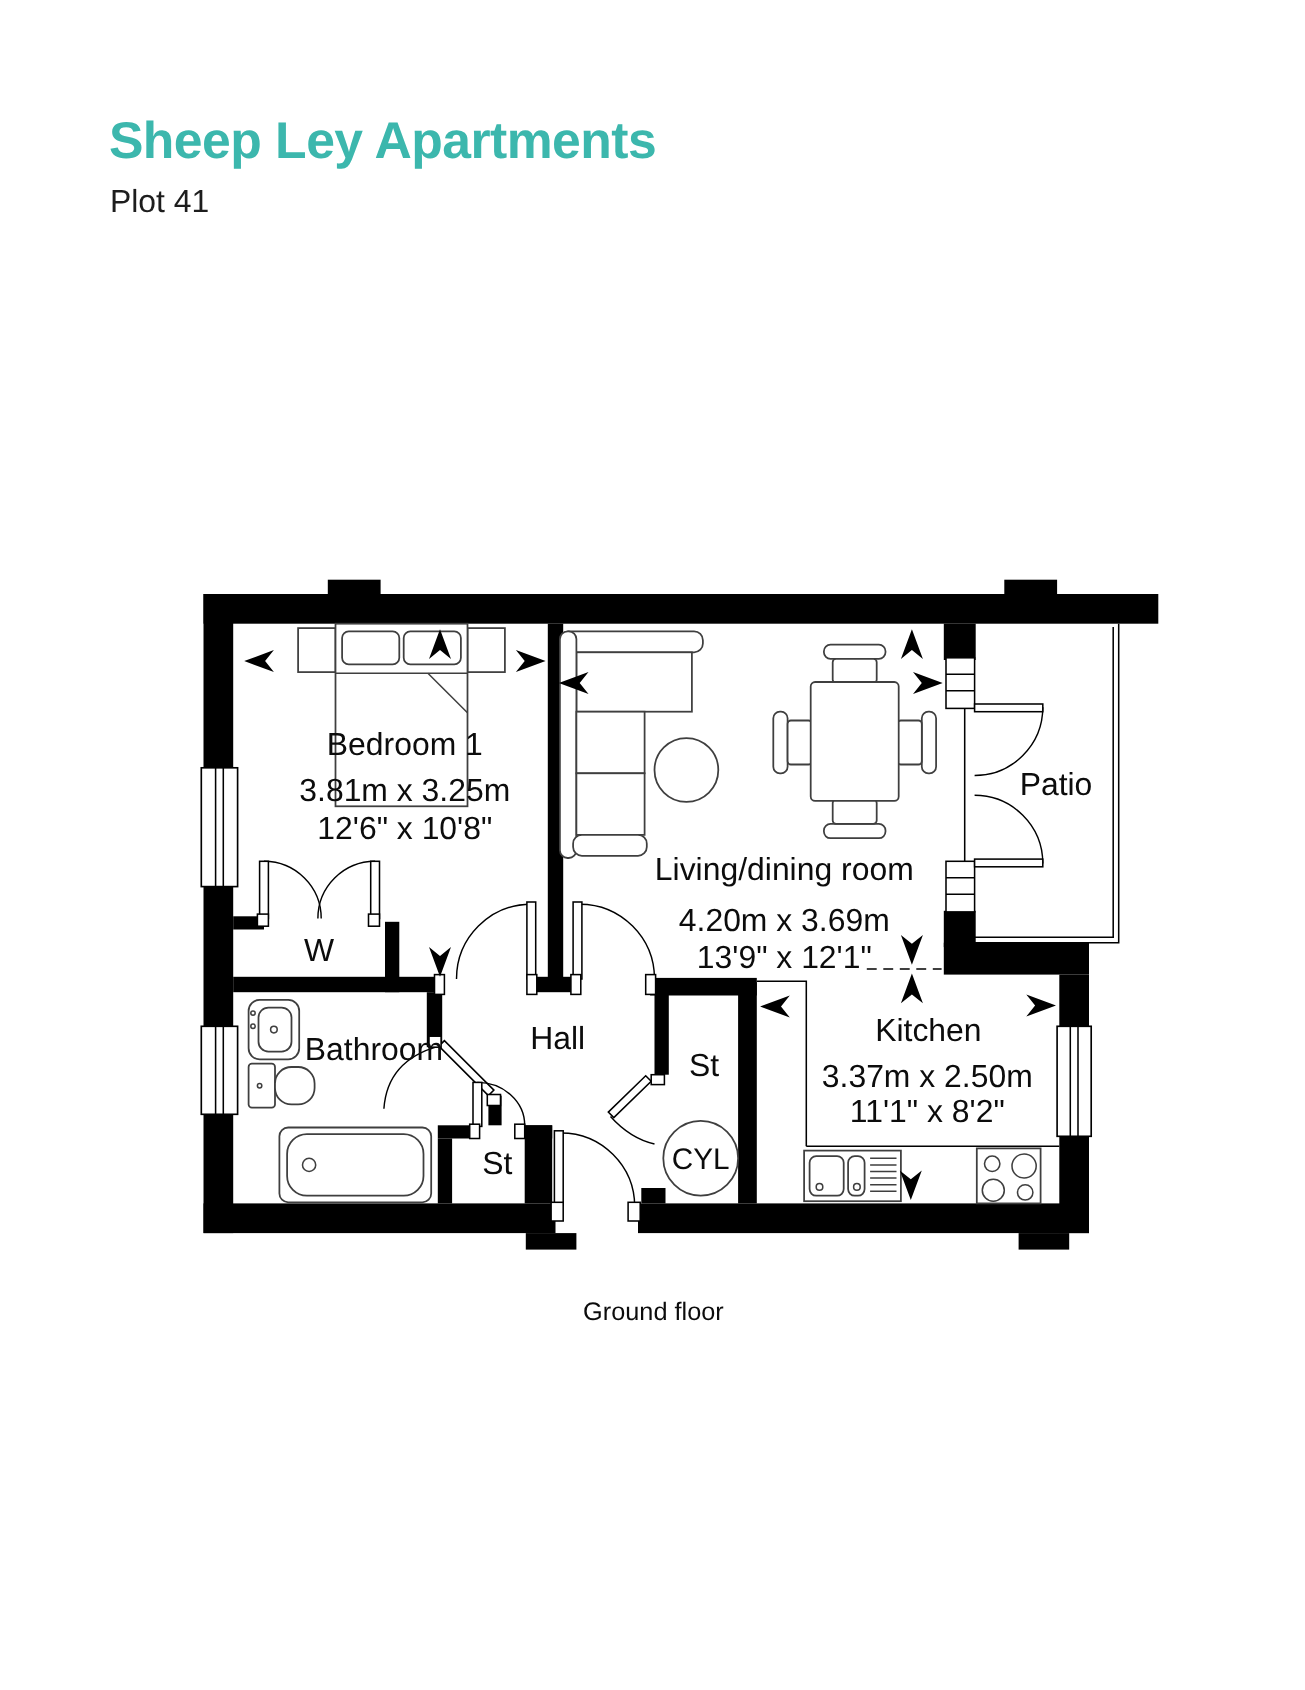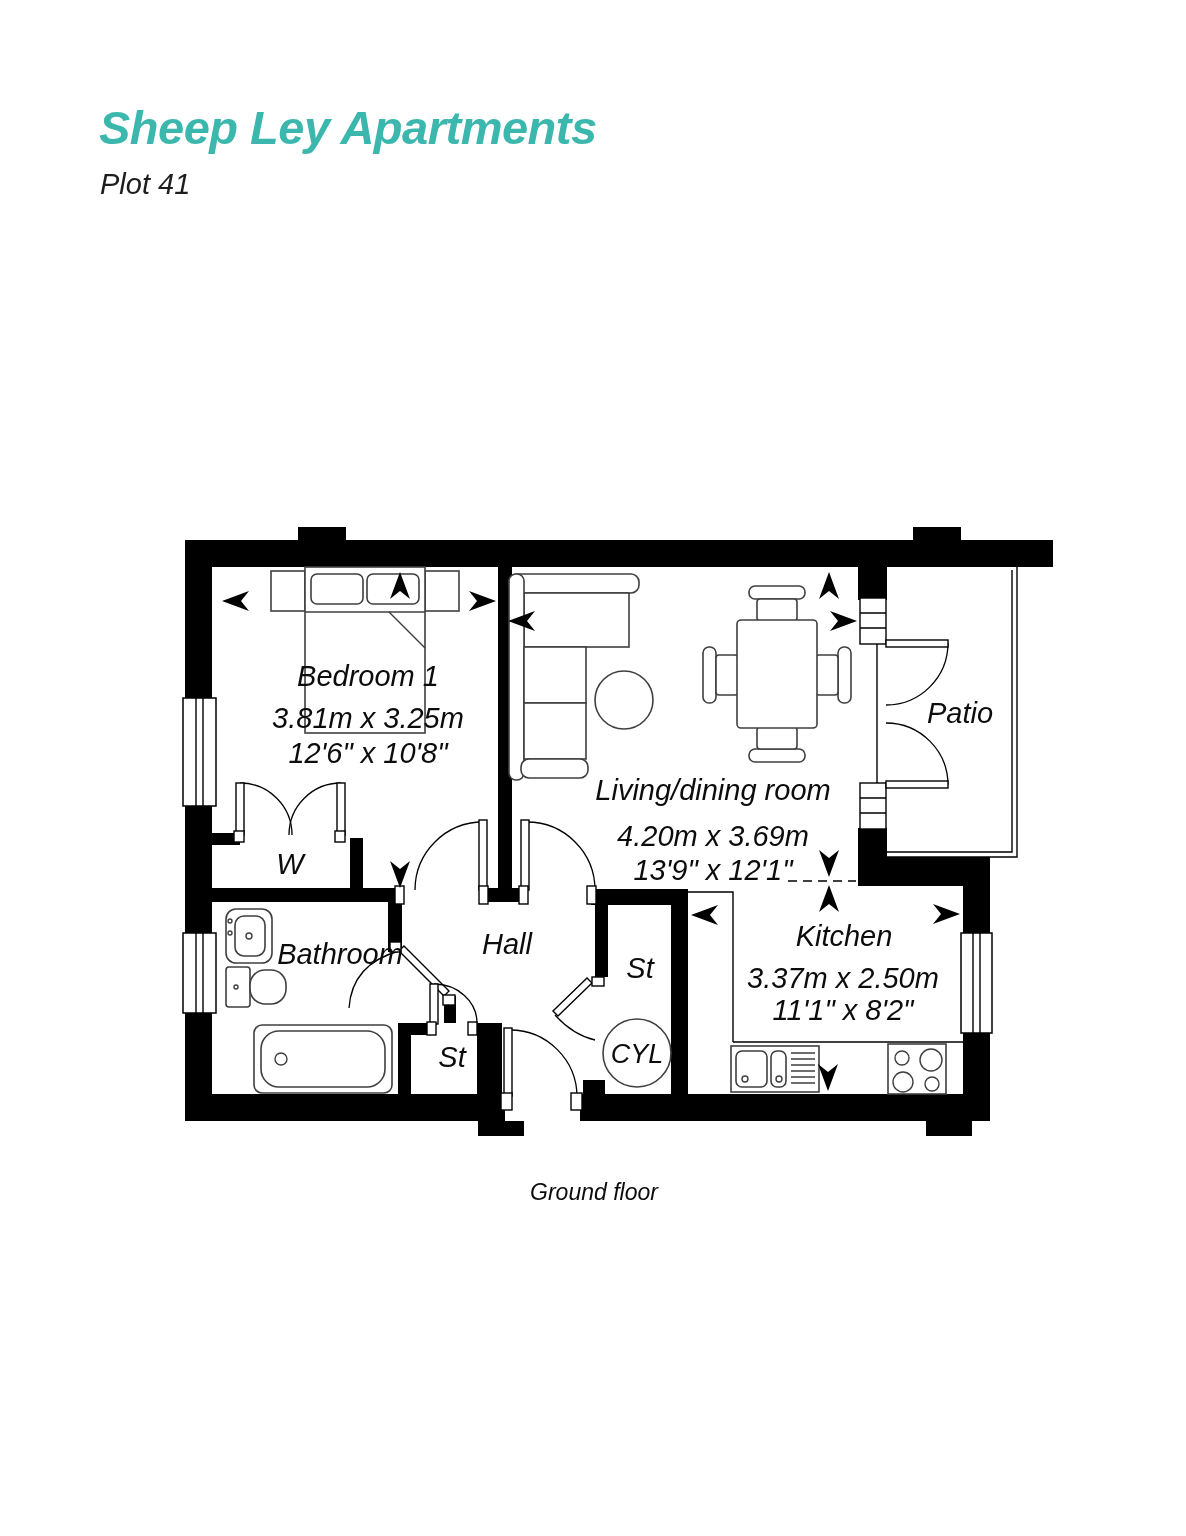--- a/index.html
+++ b/index.html
@@ -1,17 +1,17 @@
 <!DOCTYPE html>
 <html><head>
 <meta charset="utf-8">
 <style>
   html,body{margin:0;padding:0;background:#fff;}
   .page{position:relative;width:1186px;height:1524px;background:#fff;overflow:hidden;
-        font-family:"Liberation Sans",sans-serif;font-style:italic;}
+        font-family:"Liberation Sans",sans-serif;}
   .title{position:absolute;left:99px;top:100px;font-size:47px;font-weight:700;
          letter-spacing:-.5px;color:#3cb7ad;}
   .subtitle{position:absolute;left:100px;top:168px;font-size:29px;color:#1d1d1d;text-align:center;}
   svg.plan{position:absolute;left:0;top:0;}
   .wall{fill:#000;stroke:none;}
   .thin{stroke:#000;stroke-width:1.4;fill:none;}
   .dash{stroke:#000;stroke-width:1.4;fill:none;stroke-dasharray:9 6;}
   .furn{fill:#fff;stroke:#3f3f3f;stroke-width:1.6;}
   .furnl{stroke:#3f3f3f;stroke-width:1.4;fill:none;}
   .winf{fill:#fff;stroke:#000;stroke-width:1.5;}

